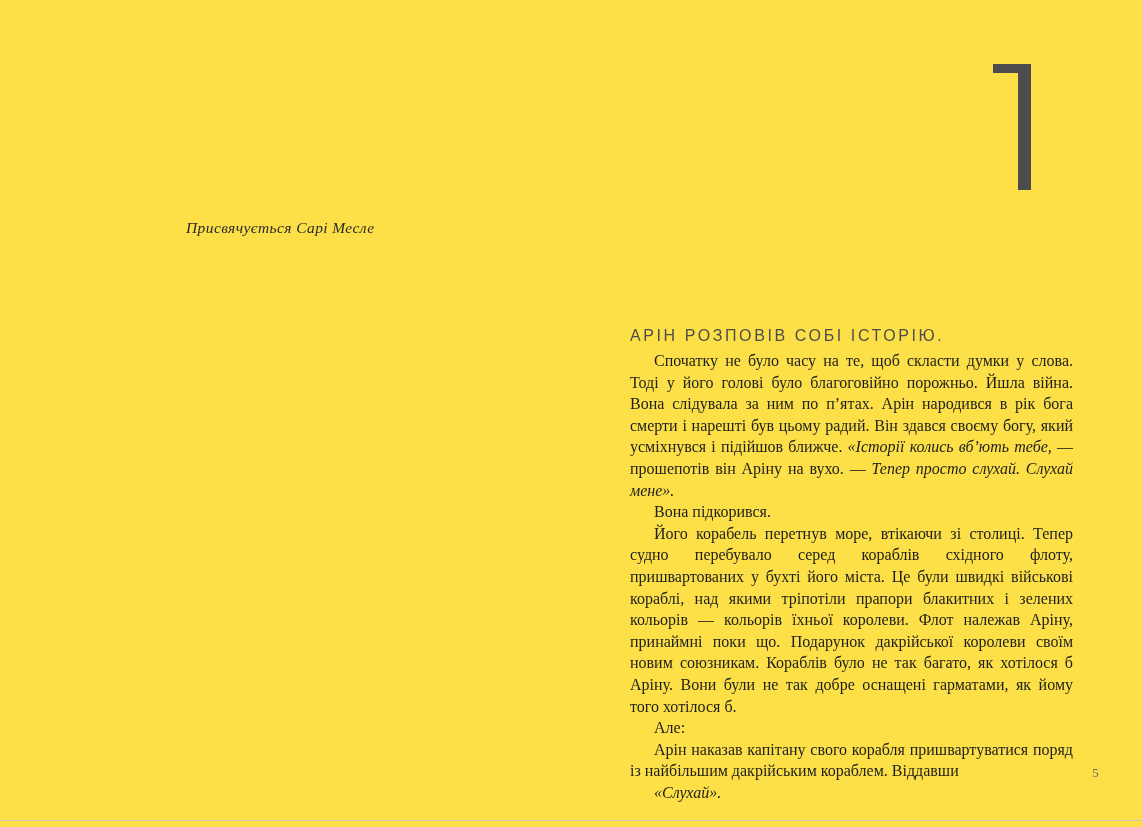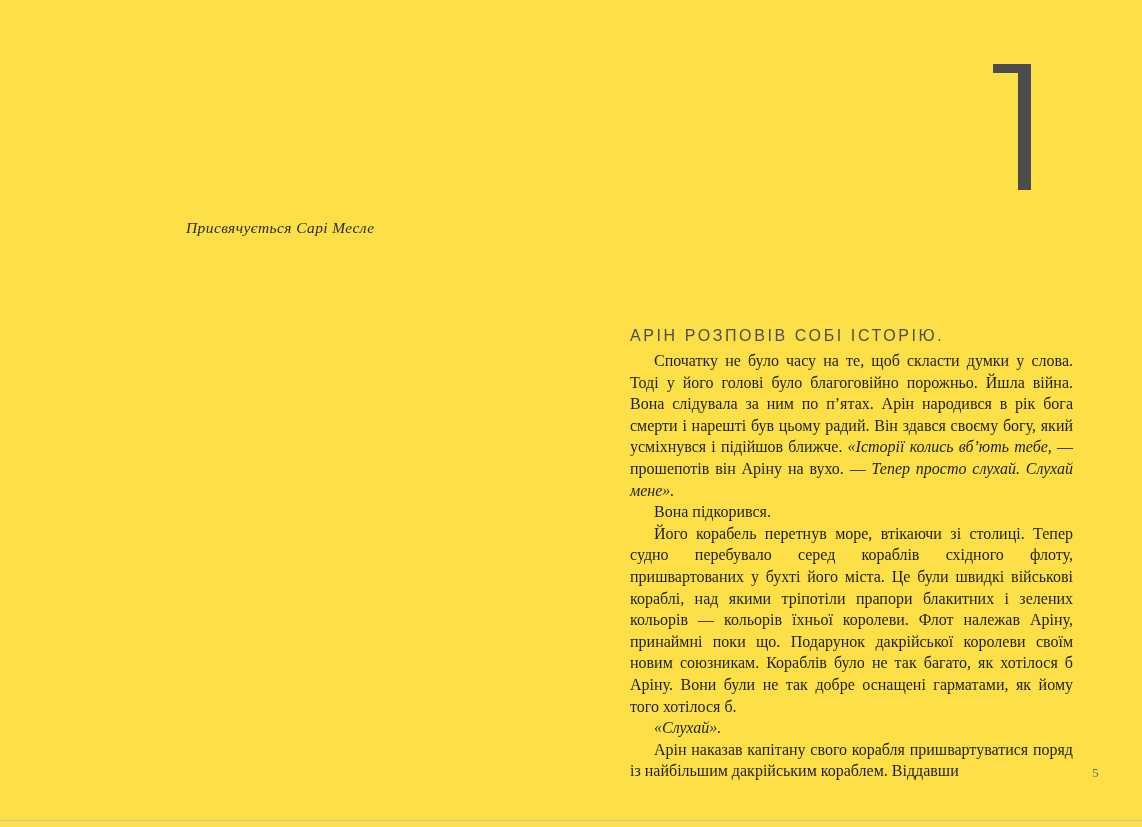--- a/index.html
+++ b/index.html
@@ -104,22 +104,23 @@
     </svg>
     <span class="sr-only">1</span>
   </div>
 
   <div class="text-column">
     <h1 class="chapter-heading">АРІН РОЗПОВІВ СОБІ ІСТОРІЮ.</h1>
     <div>
         <p class="body-par"><span>Спочатку не було часу на те, щоб скласти думки у слова. Тоді у його голові було благоговійно порожньо. Йшла війна. Вона слідувала за ним по п’ятах. Арін народився в рік бога смерти і нарешті був цьому радий. Він здався своєму богу, який усміхнувся і підійшов ближче. </span><em>«Історії колись вб’ють тебе,</em><span> — прошепотів він Аріну на вухо. — </span><em>Тепер просто слухай. Слухай мене».</em></p>
         <p class="body-par"><span>Вона підкорився.</span></p>
         <p class="body-par"><span>Його корабель перетнув море, втікаючи зі столиці. Тепер судно перебувало серед кораблів східного флоту, пришвартованих у бухті його міста. Це були швидкі військові кораблі, над якими тріпотіли прапори блакитних і зелених кольорів — кольорів їхньої королеви. Флот належав Аріну, принаймні поки що. Подарунок дакрійської королеви своїм новим союзникам. Кораблів було не так багато, як хотілося б Аріну. Вони були не так добре оснащені гарматами, як йому того хотілося б.</span></p>
+        <p class="body-par"><span>Але:</span></p>
+        <p class="body-par"><span>Арін наказав капітану свого корабля пришвартуватися поряд із найбільшим дакрійським кораблем. Віддавши</span></p>
         <p class="body-par"><em>«Слухай».</em></p>
-        <p class="body-par"><span>Арін наказав капітану свого корабля пришвартуватися поряд із найбільшим дакрійським кораблем. Віддавши</span></p>
       </div>
   </div>
 
   <div class="page-number">5</div>
 
   <div class="bottom-rule"></div>
 
 </div>
 
 </body></html>

